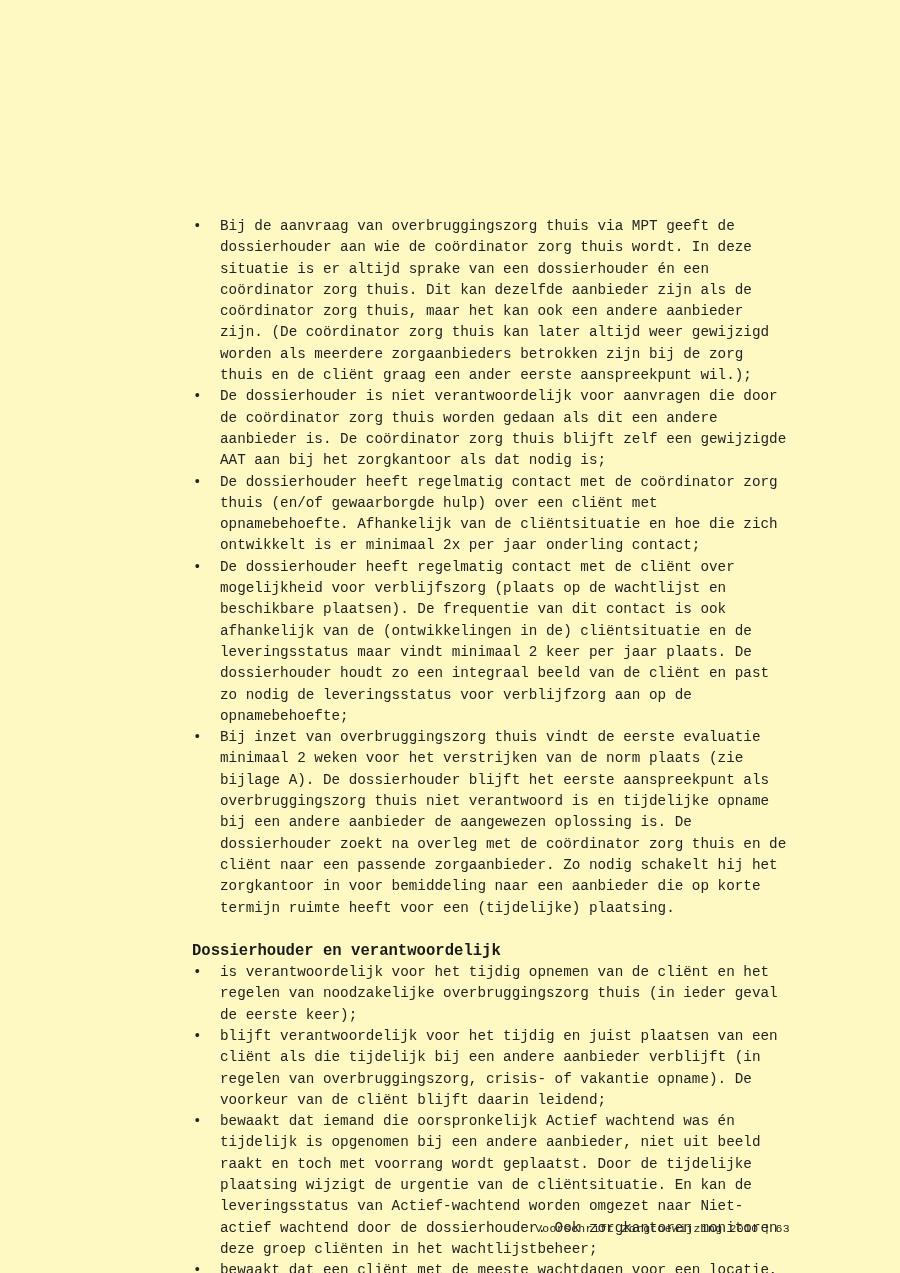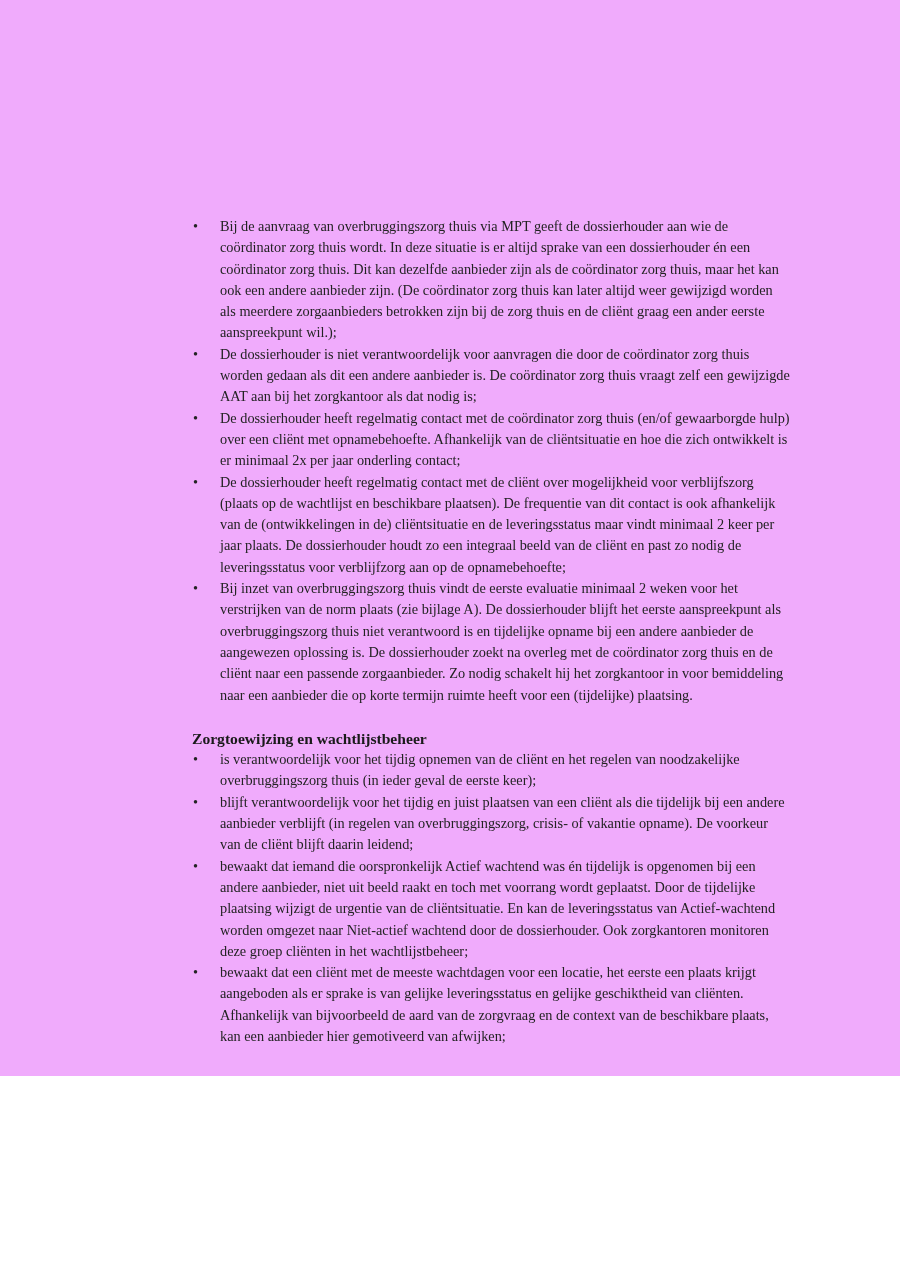--- a/index.html
+++ b/index.html
@@ -1,21 +1,21 @@
 <!DOCTYPE html>
 <html><head>
 <meta charset="utf-8">
 <style>
   html, body { margin: 0; padding: 0; background: #ffffff; }
   .page {
     position: relative;
     width: 900px;
-    height: 1076px;
-    background: #f0abfc;
-    font-family: Liberation Serif, serif;
+    height: 1273px;
+    background: #fef9c3;
+    font-family: Liberation Mono, monospace;
     color: #232323;
     overflow: hidden;
   }
   .content {
     position: absolute;
     left: 192px;
     top: 216px;
     width: 600px;
     font-size: 14.3px;
     line-height: 21.3px;
@@ -64,27 +64,27 @@
 </style>
 </head>
 <body>
 
 <div class="page">
 
   <div class="content">
 
     <ul class="bullets">
       <li>Bij de aanvraag van overbruggingszorg thuis via MPT geeft de dossierhouder aan wie de coördinator zorg thuis wordt. In deze situatie is er altijd sprake van een dossierhouder én een coördinator zorg thuis. Dit kan dezelfde aanbieder zijn als de coördinator zorg thuis, maar het kan ook een andere aanbieder zijn. (De coördinator zorg thuis kan later altijd weer gewijzigd worden als meerdere zorgaanbieders betrokken zijn bij de zorg thuis en de cliënt graag een ander eerste aanspreekpunt wil.);</li>
-      <li>De dossierhouder is niet verantwoordelijk voor aanvragen die door de coördinator zorg thuis worden gedaan als dit een andere aanbieder is. De coördinator zorg thuis vraagt zelf een gewijzigde AAT aan bij het zorgkantoor als dat nodig is;</li>
+      <li>De dossierhouder is niet verantwoordelijk voor aanvragen die door de coördinator zorg thuis worden gedaan als dit een andere aanbieder is. De coördinator zorg thuis blijft zelf een gewijzigde AAT aan bij het zorgkantoor als dat nodig is;</li>
       <li>De dossierhouder heeft regelmatig contact met de coördinator zorg thuis (en/of gewaarborgde hulp) over een cliënt met opnamebehoefte. Afhankelijk van de cliëntsituatie en hoe die zich ontwikkelt is er minimaal 2x per jaar onderling contact;</li>
       <li>De dossierhouder heeft regelmatig contact met de cliënt over mogelijkheid voor verblijfszorg (plaats op de wachtlijst en beschikbare plaatsen). De frequentie van dit contact is ook afhankelijk van de (ontwikkelingen in de) cliëntsituatie en de leveringsstatus maar vindt minimaal 2 keer per jaar plaats. De dossierhouder houdt zo een integraal beeld van de cliënt en past zo nodig de leveringsstatus voor verblijfzorg aan op de opnamebehoefte;</li>
       <li>Bij inzet van overbruggingszorg thuis vindt de eerste evaluatie minimaal 2 weken voor het verstrijken van de norm plaats (zie bijlage A). De dossierhouder blijft het eerste aanspreekpunt als overbruggingszorg thuis niet verantwoord is en tijdelijke opname bij een andere aanbieder de aangewezen oplossing is. De dossierhouder zoekt na overleg met de coördinator zorg thuis en de cliënt naar een passende zorgaanbieder. Zo nodig schakelt hij het zorgkantoor in voor bemiddeling naar een aanbieder die op korte termijn ruimte heeft voor een (tijdelijke) plaatsing.</li>
     </ul>
 
-    <h2 class="section-heading">Zorgtoewijzing en wachtlijstbeheer</h2>
+    <h2 class="section-heading">Dossierhouder en verantwoordelijk</h2>
 
 
     <ul class="bullets">
       <li>is verantwoordelijk voor het tijdig opnemen van de cliënt en het regelen van noodzakelijke overbruggingszorg thuis (in ieder geval de eerste keer);</li>
       <li>blijft verantwoordelijk voor het tijdig en juist plaatsen van een cliënt als die tijdelijk bij een andere aanbieder verblijft (in regelen van overbruggingszorg, crisis- of vakantie opname). De voorkeur van de cliënt blijft daarin leidend;</li>
       <li>bewaakt dat iemand die oorspronkelijk Actief wachtend was én tijdelijk is opgenomen bij een andere aanbieder, niet uit beeld raakt en toch met voorrang wordt geplaatst. Door de tijdelijke plaatsing wijzigt de urgentie van de cliëntsituatie. En kan de leveringsstatus van Actief-wachtend worden omgezet naar Niet-actief wachtend door de dossierhouder. Ook zorgkantoren monitoren deze groep cliënten in het wachtlijstbeheer;</li>
       <li>bewaakt dat een cliënt met de meeste wachtdagen voor een locatie, het eerste een plaats krijgt aangeboden als er sprake is van gelijke leveringsstatus en gelijke geschiktheid van cliënten. Afhankelijk van bijvoorbeeld de aard van de zorgvraag en de context van de beschikbare plaats, kan een aanbieder hier gemotiveerd van afwijken;</li>
     </ul>
 
   </div>

